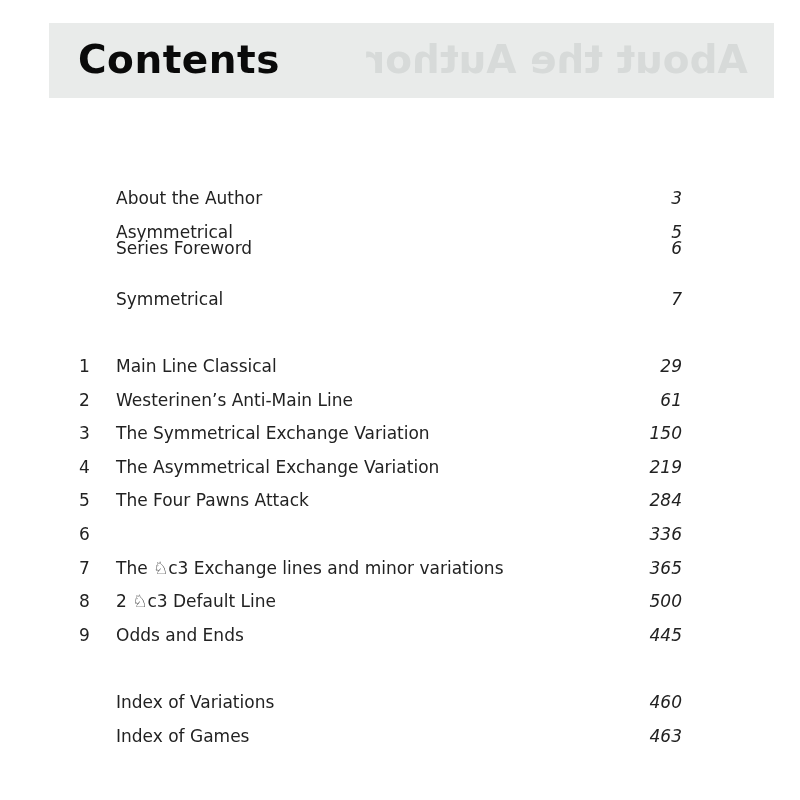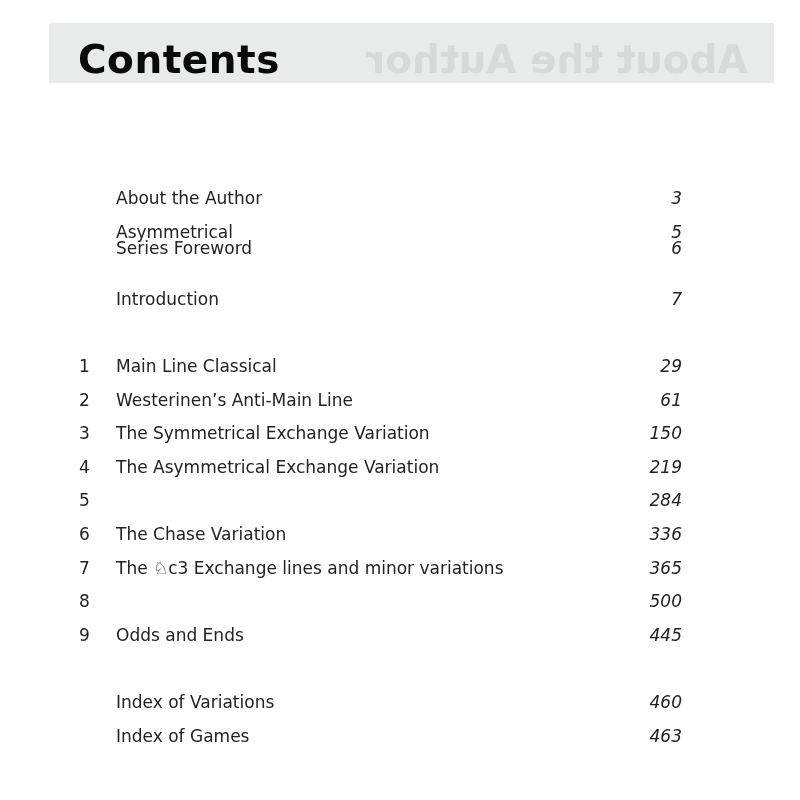--- a/index.html
+++ b/index.html
@@ -1,21 +1,21 @@
 <!DOCTYPE html>
 <html><head>
 <meta charset="utf-8">
 <style>
   html, body { margin: 0; padding: 0; }
   body {
     width: 800px; height: 800px; background: #ffffff; position: relative; overflow: hidden;
     font-family: "DejaVu Sans", sans-serif; color: #1e1e1e;
   }
   .banner {
-    position: absolute; left: 49px; top: 23px; width: 725px; height: 60px;
+    position: absolute; left: 49px; top: 23px; width: 725px; height: 75px;
     background: #e9ebea; overflow: hidden;
   }
   .banner-title {
     position: absolute; left: 29px; top: 14px; font-size: 39px; font-weight: bold;
     color: #0a0a0a; letter-spacing: 0.5px;
   }
   .ghost {
     position: absolute; right: 26px; top: 14px; font-size: 39px; font-weight: bold;
     color: #d7dad9; transform: scaleX(-1); transform-origin: center;
   }
@@ -43,21 +43,21 @@
   </div>
   <div class="row" style="top:219px">
     <span class="title">Asymmetrical</span>
     <span class="page">5</span>
   </div>
   <div class="row" style="top:235px">
     <span class="title">Series Foreword</span>
     <span class="page">6</span>
   </div>
   <div class="row" style="top:286px">
-    <span class="title">Introduction</span>
+    <span class="title">Symmetrical</span>
     <span class="page">7</span>
   </div>
 
   <div class="row" style="top:353px">
     <span class="num">1</span>
     <span class="title">Main Line Classical</span>
     <span class="page">29</span>
   </div>
   <div class="row" style="top:387px">
     <span class="num">2</span>
@@ -69,34 +69,35 @@
     <span class="title">The Symmetrical Exchange Variation</span>
     <span class="page">150</span>
   </div>
   <div class="row" style="top:454px">
     <span class="num">4</span>
     <span class="title">The Asymmetrical Exchange Variation</span>
     <span class="page">219</span>
   </div>
   <div class="row" style="top:487px">
     <span class="num">5</span>
+    <span class="title">The Four Pawns Attack</span>
     <span class="page">284</span>
   </div>
   <div class="row" style="top:521px">
     <span class="num">6</span>
-    <span class="title">The Chase Variation</span>
     <span class="page">336</span>
   </div>
   <div class="row" style="top:555px">
     <span class="num">7</span>
     <span class="title">The ♘c3 Exchange lines and minor variations</span>
     <span class="page">365</span>
   </div>
   <div class="row" style="top:588px">
     <span class="num">8</span>
+    <span class="title">2 ♘c3 Default Line</span>
     <span class="page">500</span>
   </div>
   <div class="row" style="top:622px">
     <span class="num">9</span>
     <span class="title">Odds and Ends</span>
     <span class="page">445</span>
   </div>
 
   <div class="row" style="top:689px">
     <span class="title">Index of Variations</span>

